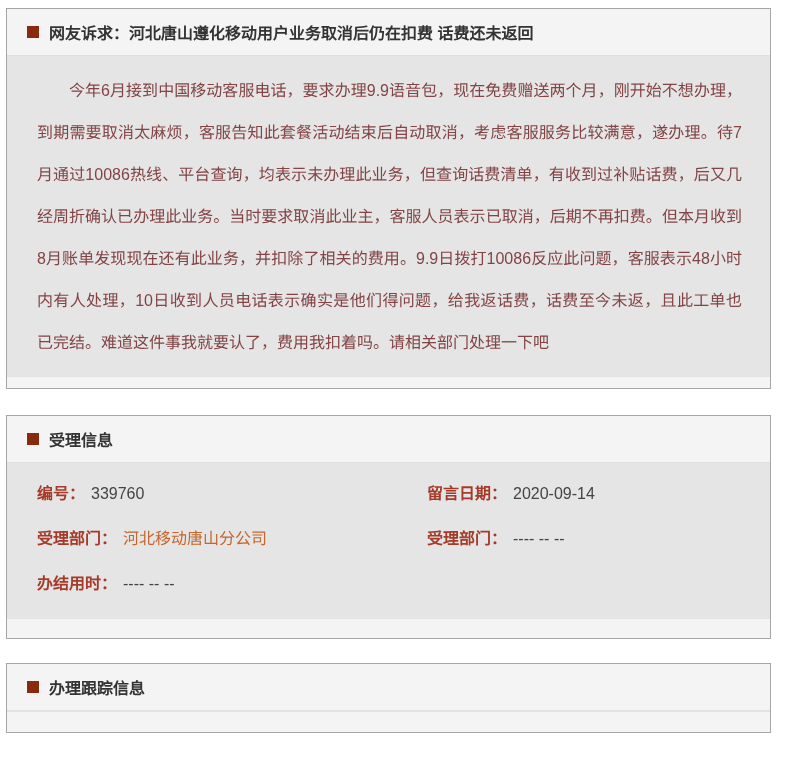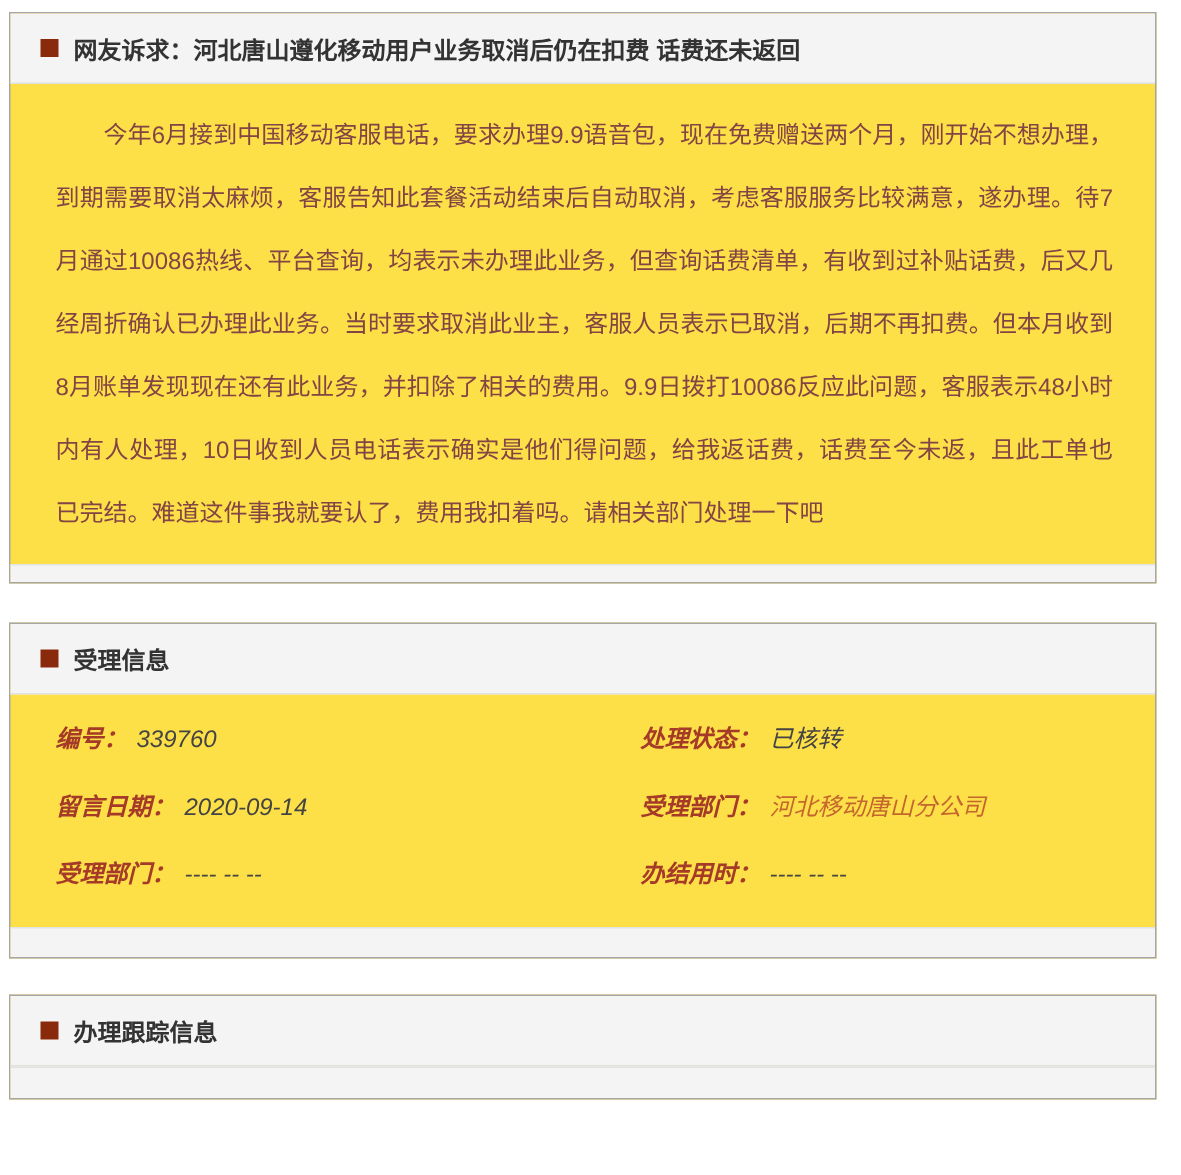--- a/index.html
+++ b/index.html
@@ -1,21 +1,21 @@
 <!DOCTYPE html>
 <html lang="zh-CN"><head>
 <meta charset="utf-8">
 <style>
   html,body{margin:0;padding:0;}
   body{
     width:787px;height:783px;overflow:hidden;background:#ffffff;
     font-family:"Liberation Sans","DejaVu Sans",sans-serif;
   }
   .page{padding:8px 16px 0 6px;}
-  .box{border:1px solid #a6a6a6;background:#fde047;}
+  .box{border:1px solid #a6a6a6;background:#e5e5e5;}
   .box-complaint{margin-bottom:26px;}
   .box-acceptance{margin-bottom:24px;}
   .box-header{
     display:flex;align-items:center;height:46px;
     background:#f4f4f4;border-bottom:1px solid #e0e0e0;
     padding-left:20px;
   }
   .bullet{
     width:12px;height:12px;background:#8a2a0d;
     margin-right:10px;flex:0 0 auto;
@@ -27,21 +27,21 @@
     text-indent:2em;text-align:justify;
   }
   .box-footer{background:#f4f4f4;border-top:1px solid #e3e3e3;}
   .footer-sm{height:11px;}
   .footer-md{height:19px;}
   .footer-lg{height:20px;}
   .fields{
     display:grid;grid-template-columns:390px 1fr;
     padding:8px 10px 12px 30px;
   }
-  .field{line-height:45px;font-size:16px;white-space:nowrap;font-style:italic;}
+  .field{line-height:45px;font-size:16px;white-space:nowrap;}
   .field-label{color:#a53a28;font-weight:bold;}
   .field-value{color:#444444;margin-left:6px;}
   .field-value.highlight{color:#c4662e;text-align:right;}
   .track-body{padding:20px 28px 20px 30px;}
   .track-entry{font-size:15px;color:#444444;line-height:25px;}
   .track-time{margin-right:20px;}
 </style>
 </head>
 <body>
 
@@ -61,23 +61,20 @@
   <section class="box box-acceptance">
     <div class="box-header">
       <span class="bullet"></span>
       <h2 class="box-title">受理信息</h2>
     </div>
     <div class="fields">
       <div class="field">
         <span class="field-label">编号：</span><span class="field-value">339760</span>
       </div>
       <div class="field">
-        <span class="field-label">处理状态：</span><span class="field-value">已核转</span>
-      </div>
-      <div class="field">
         <span class="field-label">留言日期：</span><span class="field-value">2020-09-14</span>
       </div>
       <div class="field">
         <span class="field-label">受理部门：</span><span class="field-value highlight">河北移动唐山分公司</span>
       </div>
       <div class="field">
         <span class="field-label">受理部门：</span><span class="field-value">---- -- --</span>
       </div>
       <div class="field">
         <span class="field-label">办结用时：</span><span class="field-value">---- -- --</span>

